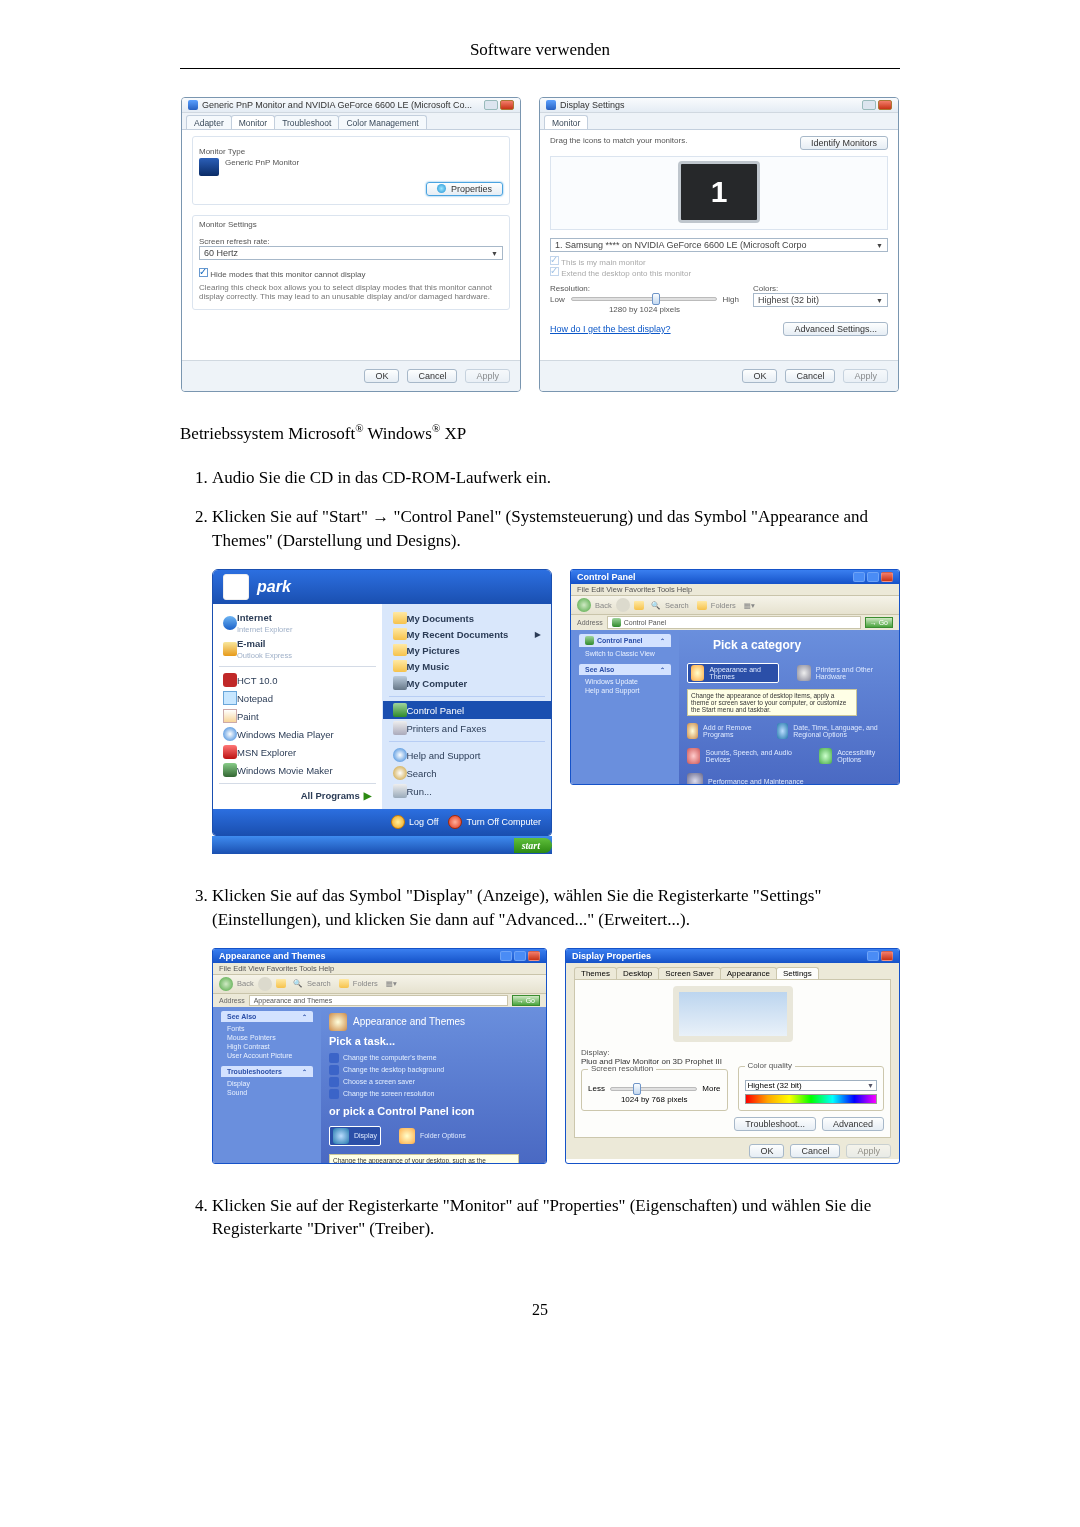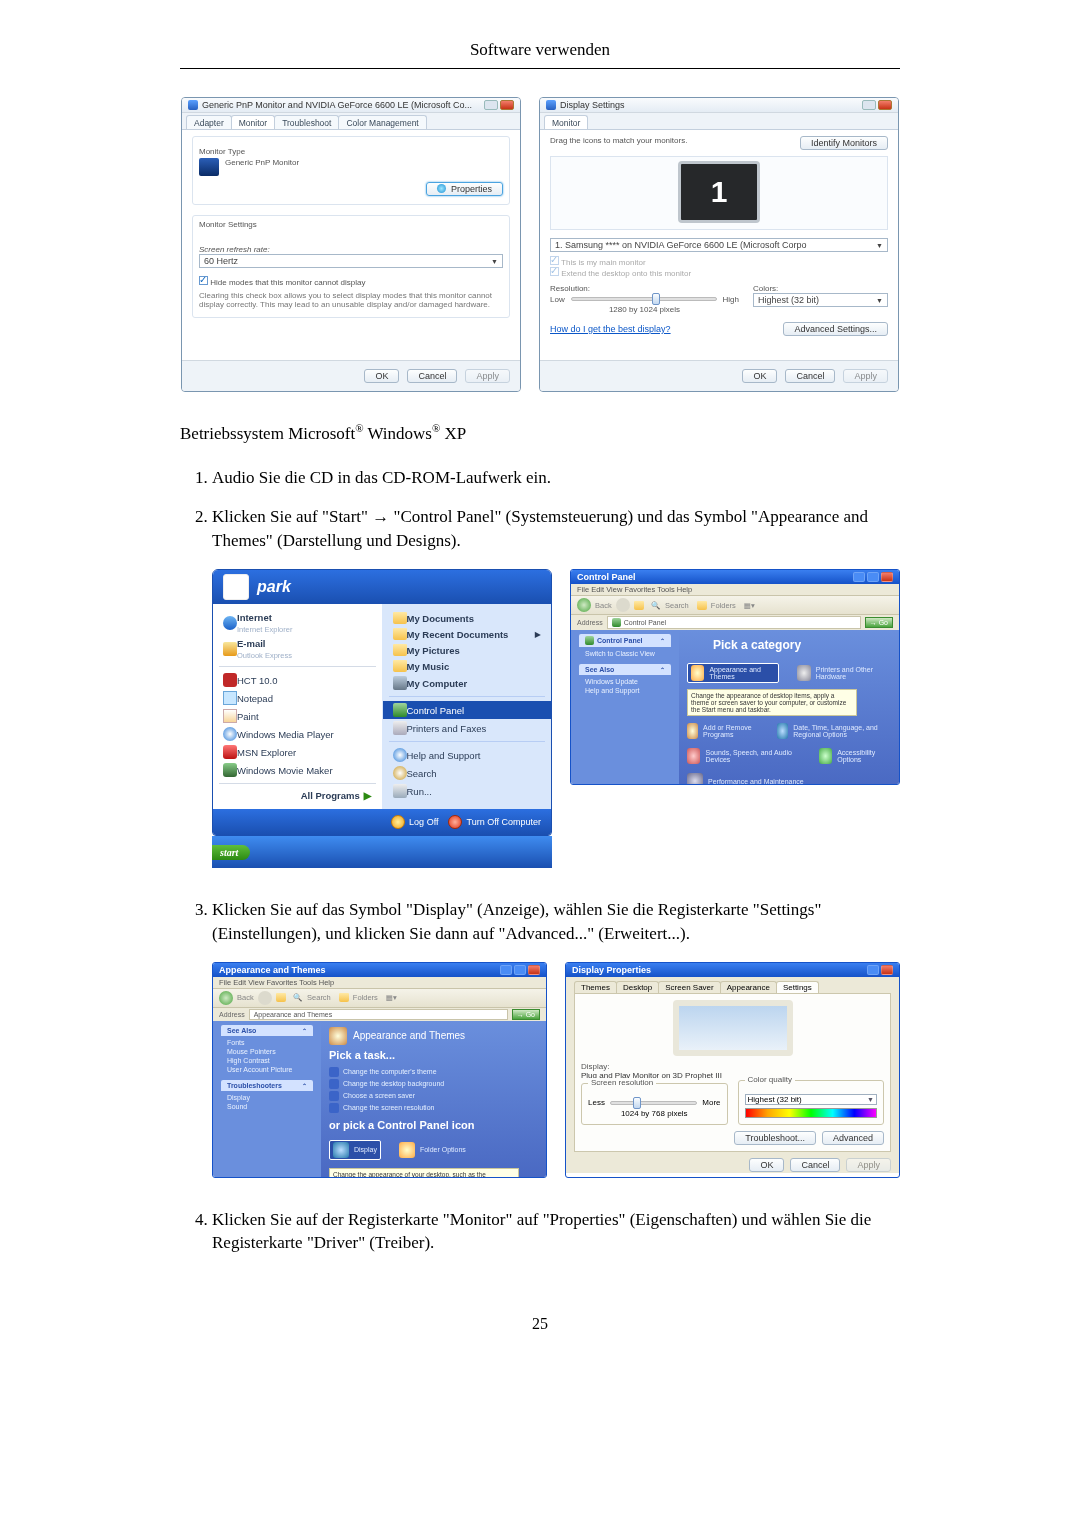--- a/index.html
+++ b/index.html
@@ -89,21 +89,21 @@
   .xp-col { flex:1; font-size:9.5px; }
   .xp-colL { border-right:1px solid #d9e7fb; padding:6px 0; }
   .xp-colR { background:#d9e7fb; padding:6px 0; }
   .xp-item { display:flex; align-items:center; padding:2px 10px; color:#2b3c56; }
   .xp-item.hlt { background:#1a4fb0; color:#fff; }
   .xp-sep { border-top:1px solid #d4dbe6; margin:4px 6px; }
   .xp-bottom { background: linear-gradient(#2c6fe0,#1a4fb0); height:26px; display:flex; justify-content:flex-end; align-items:center; gap:10px; padding-right:10px; }
   .xp-bbtn { display:flex; align-items:center; gap:4px; color:#fff; font-size:9px; }
   .xp-bico { width:14px; height:14px; border-radius:50%; background: radial-gradient(#ffef9c,#f1a317); border:1px solid #c77c07; }
   .xp-bico.red { background: radial-gradient(#ffb09c,#e23417); border:1px solid #a32807; }
-  .xp-taskbar { background: linear-gradient(#3f8cf0,#1a4fb0); height:32px; display:flex; align-items:center; }
+  .xp-taskbar { background: linear-gradient(#3f8cf0,#1a4fb0); height:18px; display:flex; align-items:center;justify-content:flex-end; }
   .xp-startbtn { background: linear-gradient(#5fbf3b,#2c8a12); color:#fff; font-style:italic; font-weight:bold; font-size:10px; padding:2px 12px 2px 8px; border-radius:0 10px 10px 0; }
   .xp-item .arr { margin-left:auto; color:#2b3c56; font-size:8px; }
 
   
   .cp-win { width: 340px; height: 216px; border:1px solid #1552c8; border-radius:3px; overflow:hidden; font-family: Tahoma, sans-serif; font-size:8px; }
   .cp-tbar { background: linear-gradient(#3a7ff0,#1552c8); color:#fff; padding:2px 6px; display:flex; align-items:center; font-size:9px; font-weight:bold; }
   .cp-tbar .close { margin-left:auto; display:flex; gap:2px; }
   .cp-tbar .b { width:12px;height:10px; background:#4a8cf5; border:1px solid #fff3; border-radius:2px; }
   .cp-tbar .b.red { background: linear-gradient(#f27c6a,#c73316); }
   .cp-menu { background:#ece9d8; color:#555; border-bottom:1px solid #c9c4aa; padding:1px 6px; font-size:7.5px; }
@@ -182,21 +182,21 @@
           </div>
           <div style="text-align:right; margin-top:6px;">
             <span class="btn-std" style="border-color:#4aa3e0; box-shadow:0 0 2px #4aa3e0;">
               <span style="display:inline-block;width:9px;height:9px;border-radius:50%;background:radial-gradient(#9fe7ff,#1a8fd4);vertical-align:-1px;margin-right:2px;"></span>
               <span>Properties</span>
             </span>
           </div>
         </div>
         <div style="border:1px solid #dbe4ef; border-radius:3px; padding:4px 6px 8px;">
           <div class="small">Monitor Settings</div>
-          <div class="small" style="margin-top:16px;font-style:italic;">Screen refresh rate:</div>
+          <div class="small" style="margin-top:8px;">Screen refresh rate:</div>
           <div class="fld" style="display:flex; align-items:center;">
             <span>60 Hertz</span>
             <span style="margin-left:auto; font-size:7px;">▼</span>
           </div>
           <div style="margin-top:8px;">
             <span class="chk on"></span>
             <span class="small">Hide modes that this monitor cannot display</span>
           </div>
           <div class="small" style="margin-top:4px; color:#777;">Clearing this check box allows you to select display modes that this monitor cannot display correctly. This may lead to an unusable display and/or damaged hardware.</div>
         </div>

